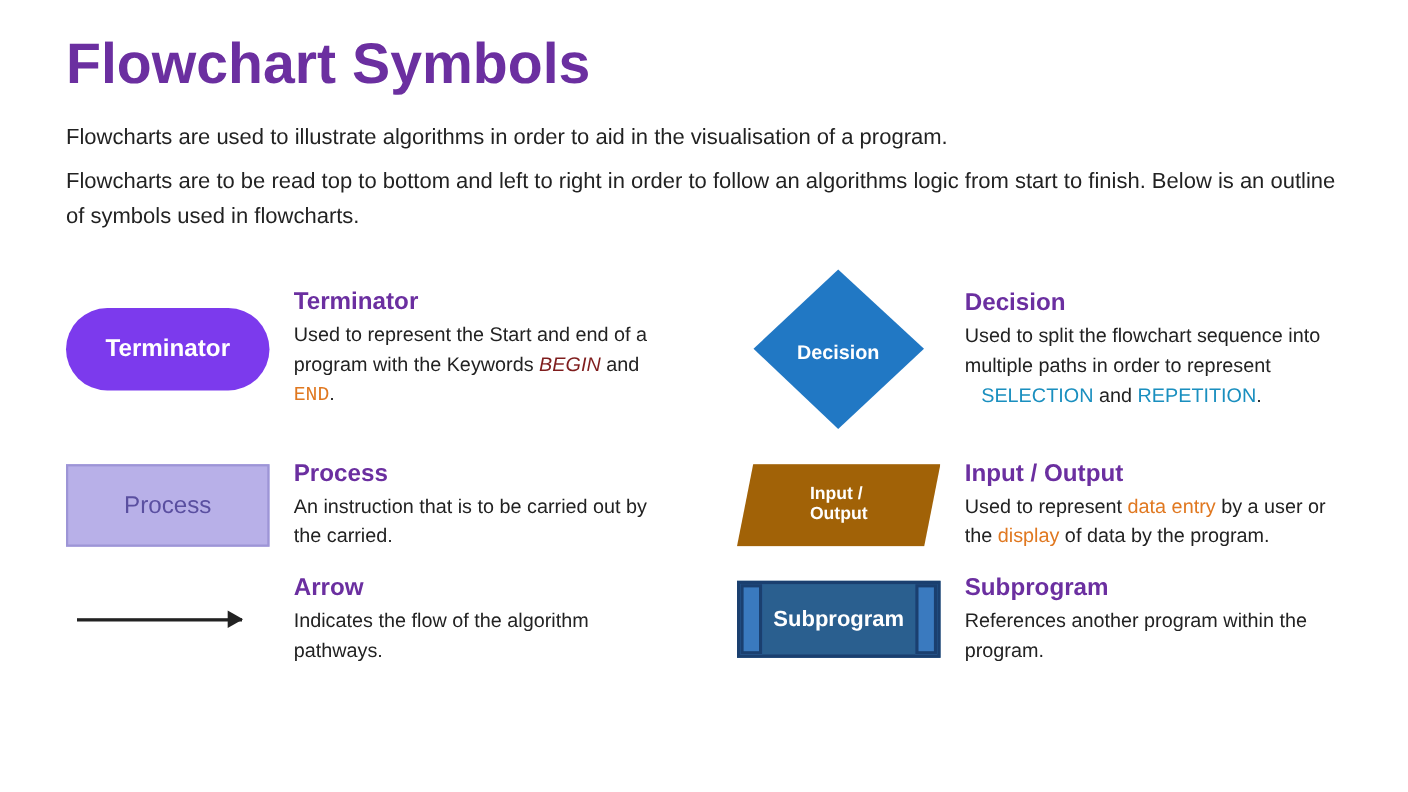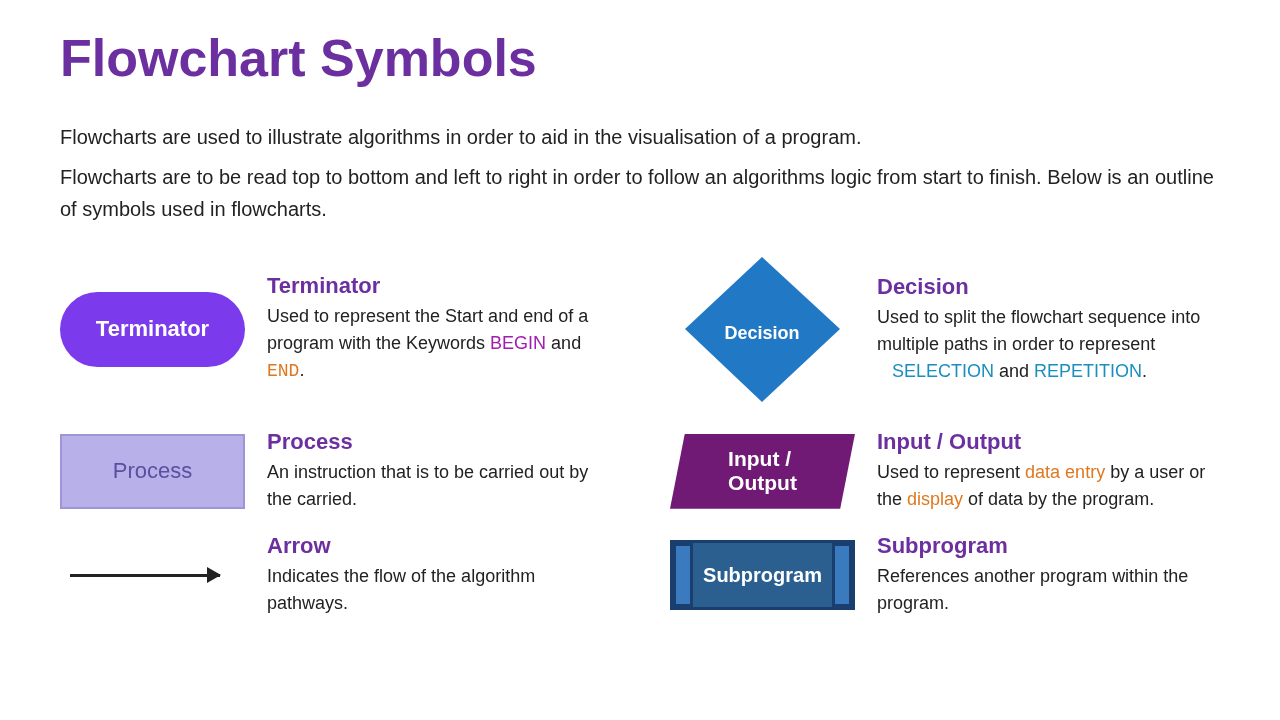--- a/index.html
+++ b/index.html
@@ -8,21 +8,21 @@
       background: #ffffff;
       color: #222;
       width: 1280px;
       min-height: 720px;
       padding: 30px 60px 30px 60px;
     }
     .page-title {
       font-size: 52px;
       font-weight: 900;
       color: #6b2fa0;
-      margin-bottom: 34px;
+      margin-bottom: 22px;
       line-height: 1.1;
     }
     .intro-text {
       font-size: 20px;
       color: #222;
       line-height: 1.6;
       margin-bottom: 8px;
     }
     .symbols-grid {
       display: grid;
@@ -42,21 +42,21 @@
       font-size: 22px;
       font-weight: 700;
       color: #6b2fa0;
       margin-bottom: 4px;
     }
     .symbol-desc-text {
       font-size: 18px;
       color: #222;
       line-height: 1.5;
     }
-    .keyword-begin { color: #a21caf; }
+    .keyword-begin { color: #7f1d1d; font-style: italic; }
     .keyword-end { color: #e07820; font-family: Liberation Mono, monospace; }
     .keyword-selection { color: #1a8fbf; margin-left: 15px; }
     .keyword-repetition { color: #1a8fbf; }
     .keyword-data-entry { color: #e07820; }
     .keyword-display { color: #e07820; }
 
     
     .terminator-box {
       width: 185px;
       height: 75px;
@@ -87,26 +87,26 @@
       width: 185px;
       height: 160px;
       display: flex;
       align-items: center;
       justify-content: center;
     }
     
     .io-shape {
       width: 185px;
       height: 75px;
-      background: #701a75;
+      background: #a16207;
       display: flex;
       align-items: center;
       justify-content: center;
       color: white;
-      font-size: 21px;
+      font-size: 16px;
       font-weight: 600;
       clip-path: polygon(8% 0%, 100% 0%, 92% 100%, 0% 100%);
     }
     
     .arrow-shape {
       width: 185px;
       height: 40px;
       display: flex;
       align-items: center;
     }

